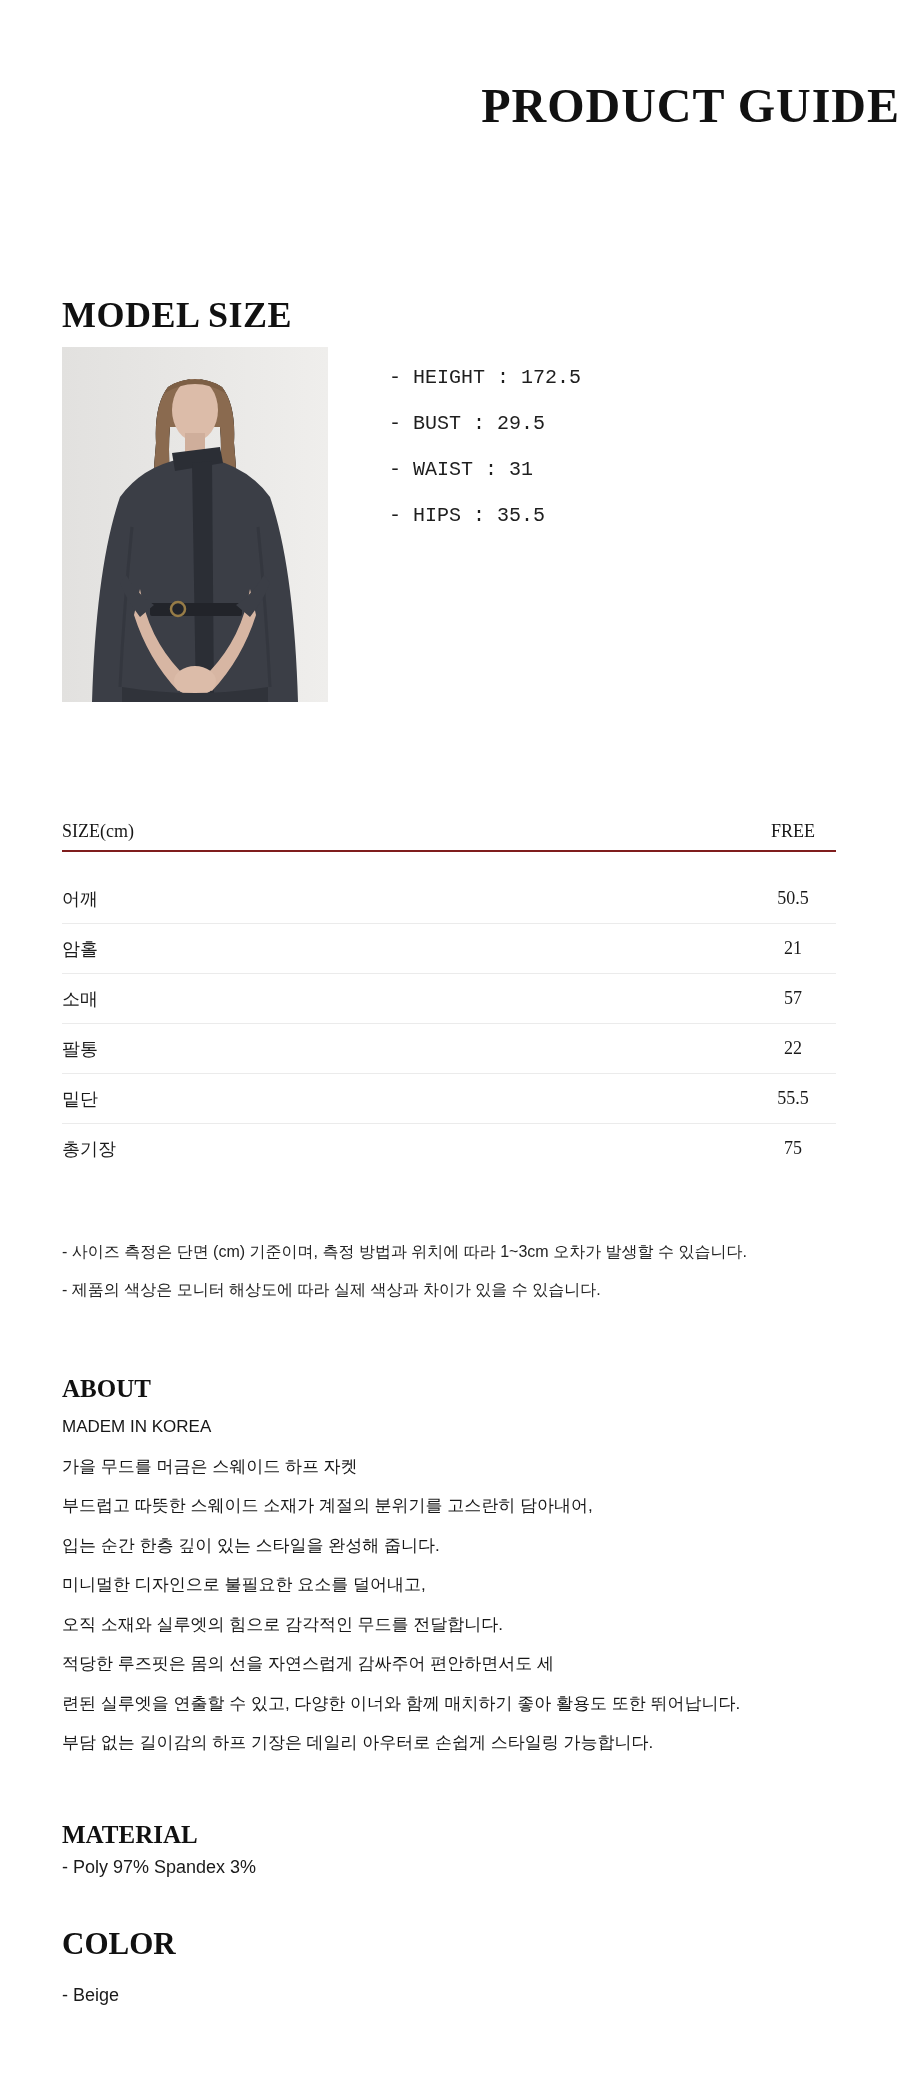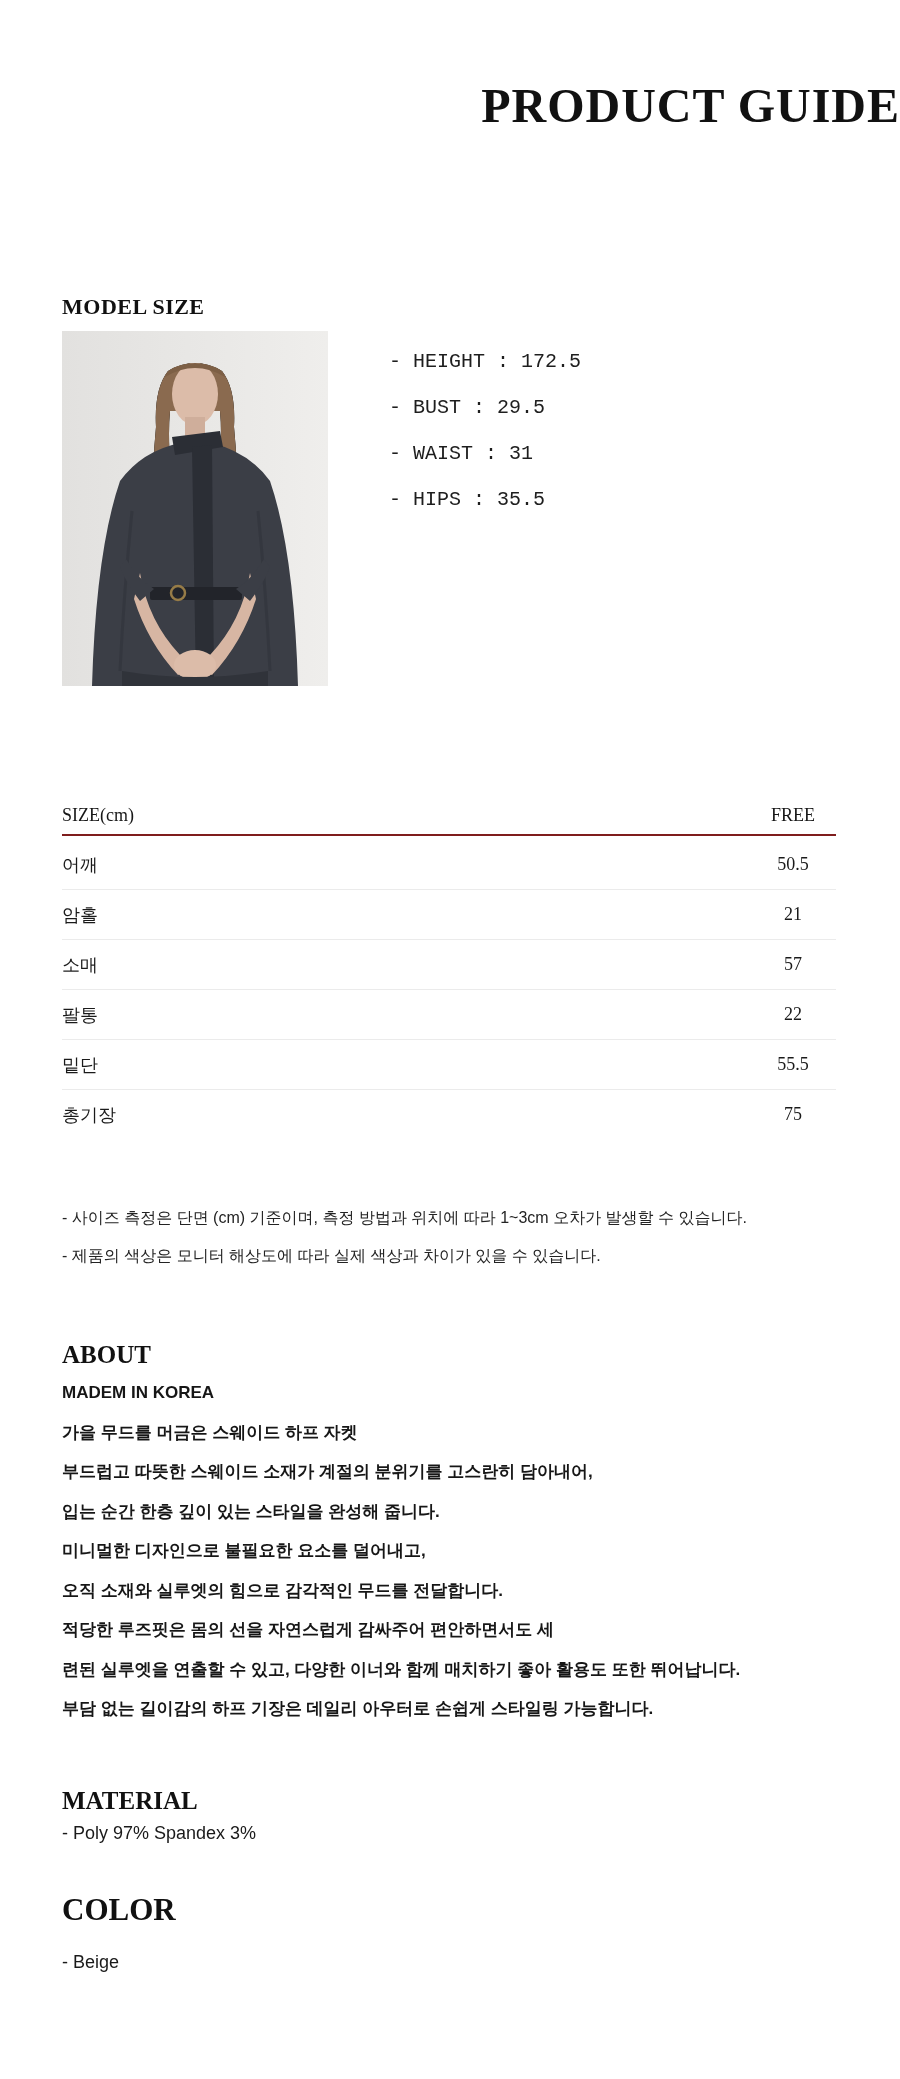--- a/index.html
+++ b/index.html
@@ -14,57 +14,57 @@
     font-family:"Liberation Serif","DejaVu Serif",serif;
     font-weight:700;font-size:48px;line-height:1.1;letter-spacing:1px;color:#111;
   }
 
   .content{margin:0 64px 0 62px;} 
 
   .section-heading{
     font-family:"Liberation Serif","DejaVu Serif",serif;
     font-weight:700;color:#111;margin:0;line-height:1.12;
   }
-  .h-model{font-size:22px;margin-top:162px;letter-spacing:0.5px;}
+  .h-model{font-size:36px;margin-top:162px;letter-spacing:0.5px;}
 
   .model-flex{display:flex;margin-top:12px;}
   .photo-wrap{width:266px;height:355px;flex:0 0 auto;overflow:hidden;}
   .measure-col{margin-left:61px;padding-top:8px;}
   .measure-line{
     font-family:Liberation Mono, monospace;
     font-size:20px;line-height:46px;color:#1e1e1e;white-space:nowrap;
   }
 
   .size-table{margin-top:110px;}
   .thead{
     display:flex;justify-content:space-between;align-items:center;
     height:38px;border-bottom:2px solid #7f1d1d;
   }
   .th-size{font-family:"Liberation Serif","DejaVu Serif",serif;font-size:18px;color:#161616;}
   .th-free{
     font-family:"Liberation Serif","DejaVu Serif",serif;font-size:18px;color:#161616;
     width:86px;text-align:center;
   }
-  .tbody{padding-top:4px;}
+  .tbody{padding-top:22px;}
   .trow{
     display:flex;justify-content:space-between;align-items:center;
     height:49px;border-bottom:1px solid #ebebeb;
   }
   .trow:last-child{border-bottom:none;}
   .tlabel{font-size:18px;color:#1a1a1a;}
   .tvalue{
     font-family:"Liberation Serif","DejaVu Serif",serif;
     font-size:18px;color:#1a1a1a;width:86px;text-align:center;
   }
 
   .notes{margin-top:60px;}
   .note-line{font-size:16px;line-height:38px;color:#232323;}
 
   .h-about{font-size:25px;margin-top:66px;}
-  .about-lines{margin-top:4px;font-weight:bold;}
+  .about-lines{margin-top:4px;}
   .about-line{font-size:17px;line-height:39.5px;color:#161616;}
 
   .h-material{font-size:25px;margin-top:58px;}
   .material-item{margin-top:6px;font-size:18px;line-height:24px;color:#1a1a1a;}
 
   .h-color{font-size:31px;margin-top:48px;}
   .color-item{margin-top:22px;font-size:18px;line-height:24px;color:#1a1a1a;}
 
   .bottom-space{height:40px;}
 </style>

